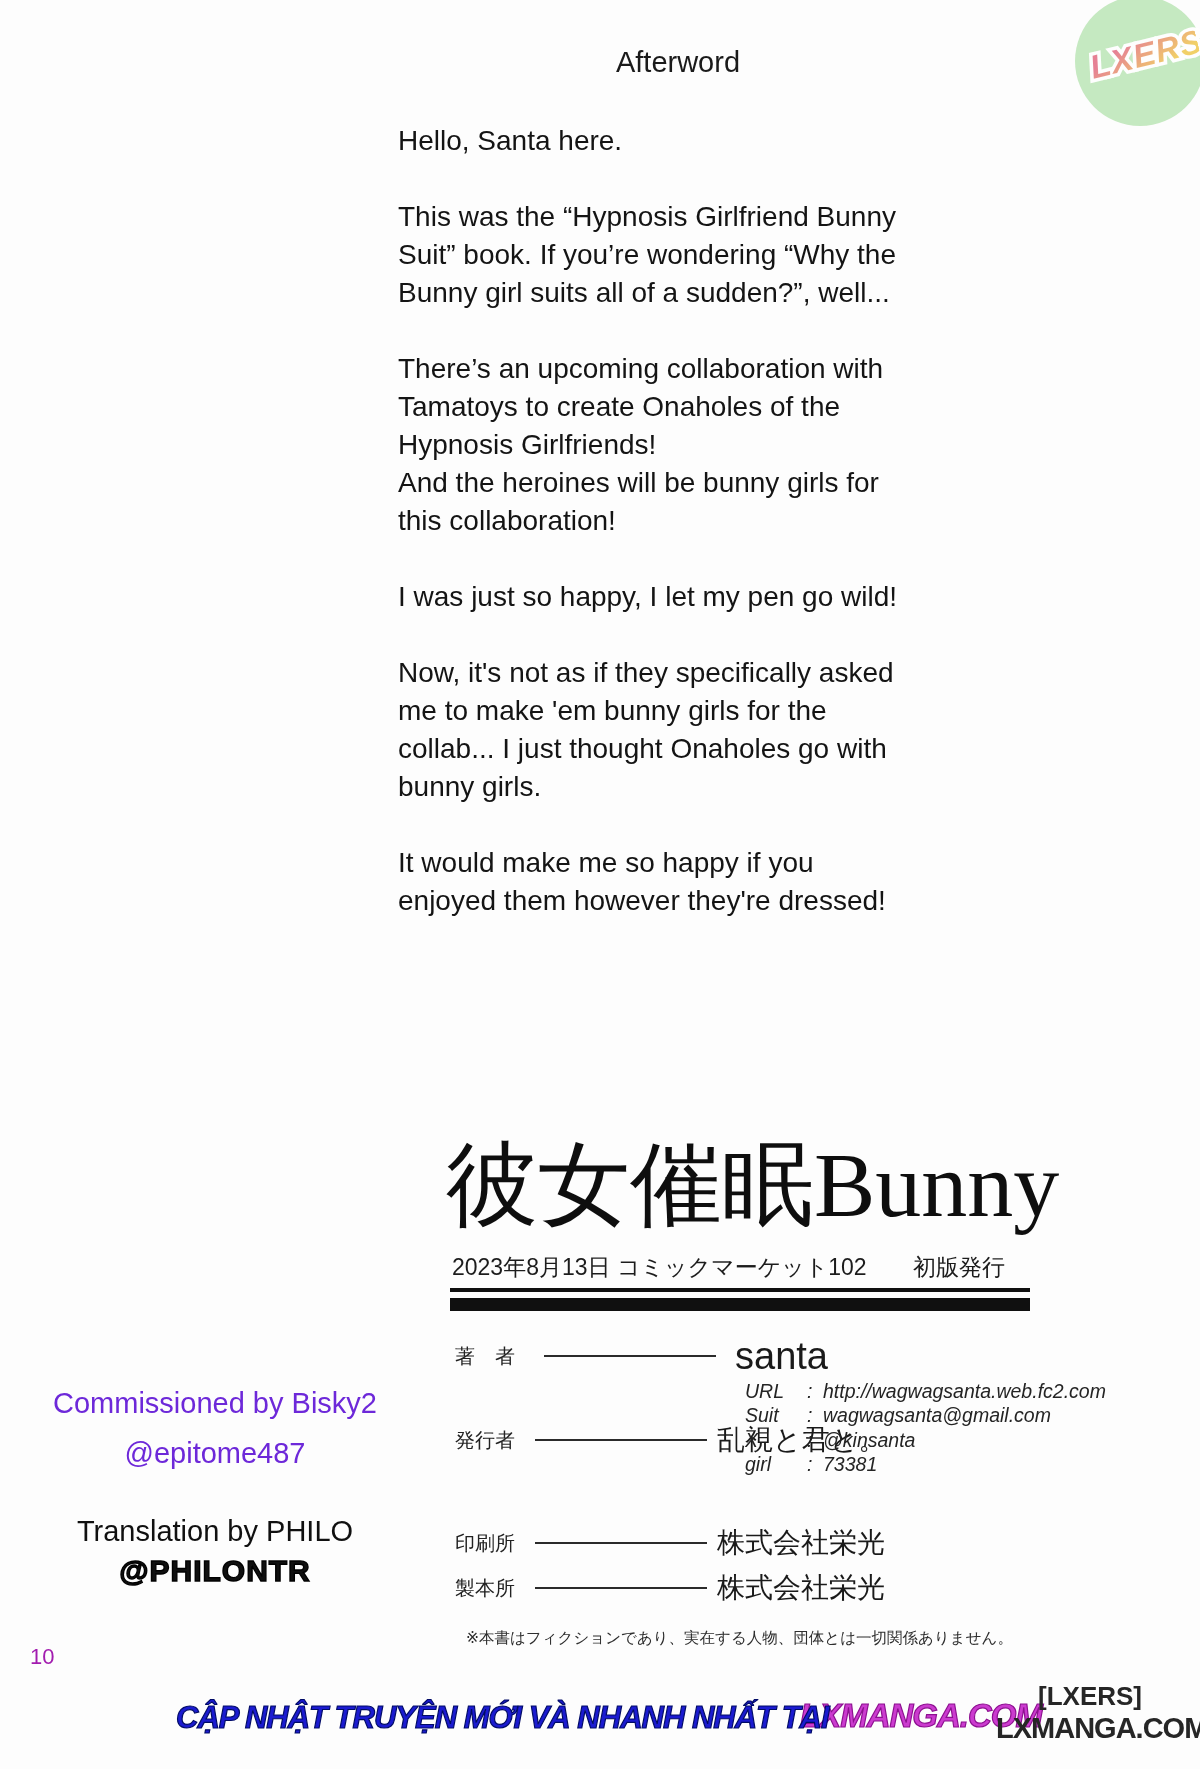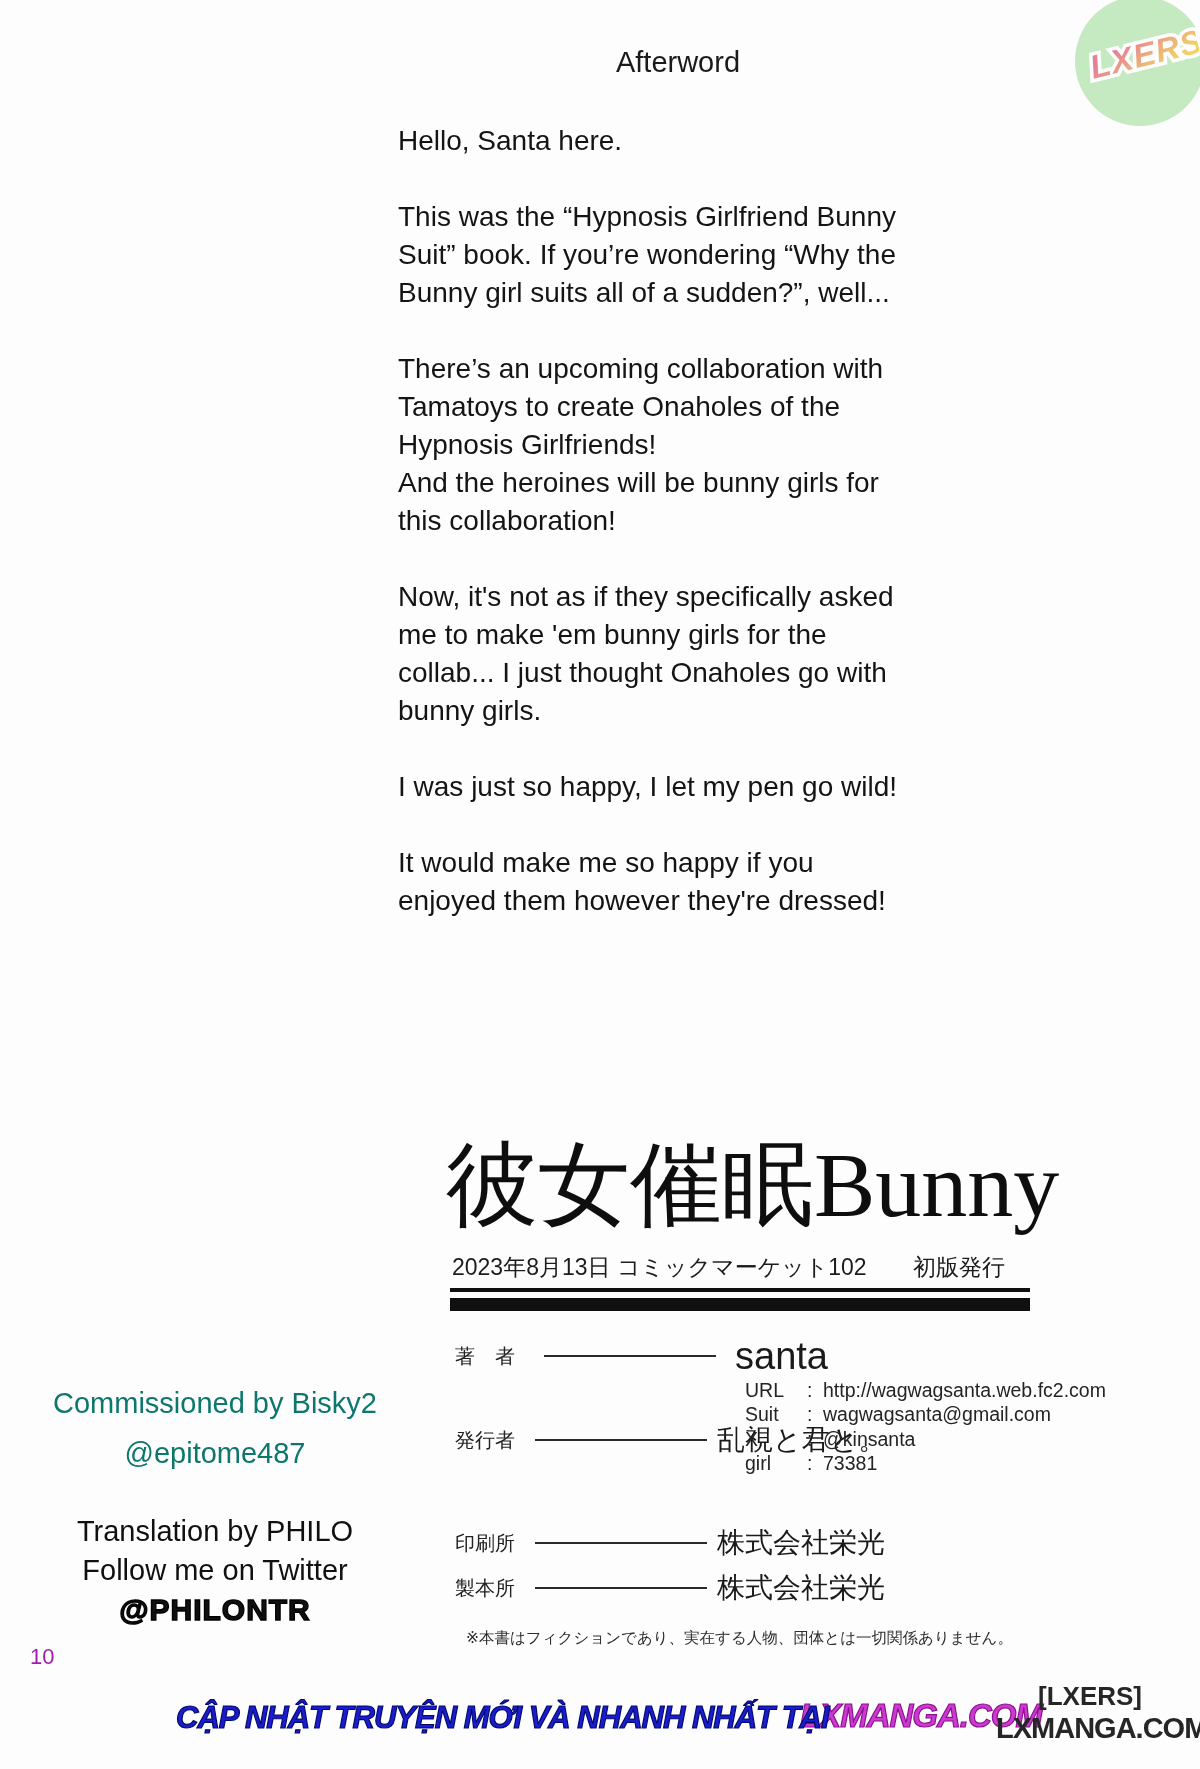--- a/index.html
+++ b/index.html
@@ -39,29 +39,29 @@
   .colo-row:nth-child(1){ top:1334px; height:44px;gap:9px; }
   .colo-row:nth-child(2){ top:1422px; height:36px; }
   .colo-row:nth-child(3){ top:1525px; height:36px; }
   .colo-row:nth-child(4){ top:1570px; height:36px; }
   .colo-row .lbl { width:78px; font-size:20px; color:#222; flex:none; }
   .colo-row .dash { flex:none; width:172px; border-top:2px solid #2b2b2b; margin:0 10px 0 2px; }
   .colo-row .val { font-size:28px; color:#1a1a1a; white-space:nowrap; }
   .colo-row:nth-child(1) .val { font-size:38px; }
 
   .contacts { position:absolute; left:745px; top:1378px; font-size:19.5px; color:#242424; }
-  .contact-row { display:flex; height:24.5px; align-items:center; }
+  .contact-row { display:flex; height:24.5px; align-items:flex-end;font-style:italic; }
   .contact-row .clbl { width:62px; flex:none; }
   .contact-row .colon { width:16px; flex:none; }
 
   .disclaimers { position:absolute; left:466px; top:1626px; font-size:15.5px; line-height:23px; color:#2e2e2e; }
 
   
   .commission { position:absolute; left:15px; top:1378px; width:400px; text-align:center;
-    font-size:29px; line-height:50px; color:#0f766e; }
+    font-size:29px; line-height:50px; color:#6d28d9; }
   .translation { position:absolute; left:15px; top:1512px; width:400px; text-align:center;
     font-size:29px; line-height:39px; color:#101010; }
   .translation div:last-child { font-weight:bold; font-size:30px; -webkit-text-stroke:1.4px #000; letter-spacing:1px; }
   .page-number { position:absolute; left:30px; top:1644px; font-size:22px; color:#a21caf; }
 
   
   .tagline { position:absolute; left:176px; top:1700px; z-index:2;
     font-size:31px; font-weight:bold; font-style:italic; letter-spacing:-1px;
     color:#1b1bd0; -webkit-text-stroke:1.2px #000b66; white-space:nowrap; }
   .site-pink { position:absolute; left:800px; top:1697px; z-index:1;
@@ -85,25 +85,25 @@
 <div class="body-text">
     <div class="para">Hello, Santa here.</div>
     <div class="para">This was the “Hypnosis Girlfriend Bunny
 Suit” book. If you’re wondering “Why the
 Bunny girl suits all of a sudden?”, well...</div>
     <div class="para">There’s an upcoming collaboration with
 Tamatoys to create Onaholes of the
 Hypnosis Girlfriends!
 And the heroines will be bunny girls for
 this collaboration!</div>
+    <div class="para">I was just so happy, I let my pen go wild!</div>
     <div class="para">Now, it's not as if they specifically asked
 me to make 'em bunny girls for the
 collab... I just thought Onaholes go with
 bunny girls.</div>
-    <div class="para">I was just so happy, I let my pen go wild!</div>
     <div class="para">It would make me so happy if you
 enjoyed them however they're dressed!</div>
   </div>
 
 <div class="book-title">彼女催眠Bunny</div>
 <div class="date-line">2023年8月13日 コミックマーケット102</div>
 <div class="edition">初版発行</div>
 <div class="rule-thin"></div>
 <div class="rule-thick"></div>
 
@@ -154,21 +154,20 @@
 <div class="disclaimers">
     <div>※本書はフィクションであり、実在する人物、団体とは一切関係ありません。</div>
   </div>
 
 <div class="commission">
     <div>Commissioned by Bisky2</div>
     <div>@epitome487</div>
   </div>
 <div class="translation">
     <div>Translation by PHILO</div>
-    <div>Follow me on Twitter</div>
     <div>@PHILONTR</div>
   </div>
 <div class="page-number">10</div>
 
 <div class="site-pink">LXMANGA.COM</div>
 <div class="tagline">CẬP NHẬT TRUYỆN MỚI VÀ NHANH NHẤT TẠI</div>
 <div class="brand-black">[LXERS]</div>
 <div class="site-black">LXMANGA.COM</div>
 
 </body></html>

